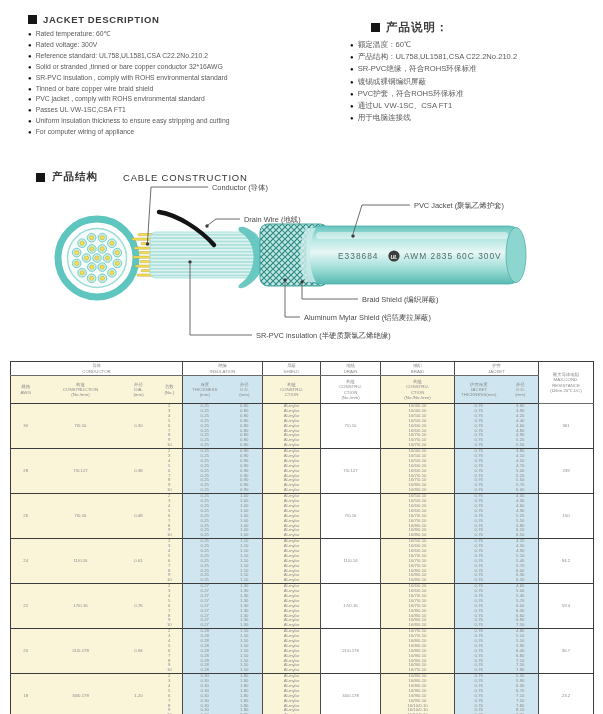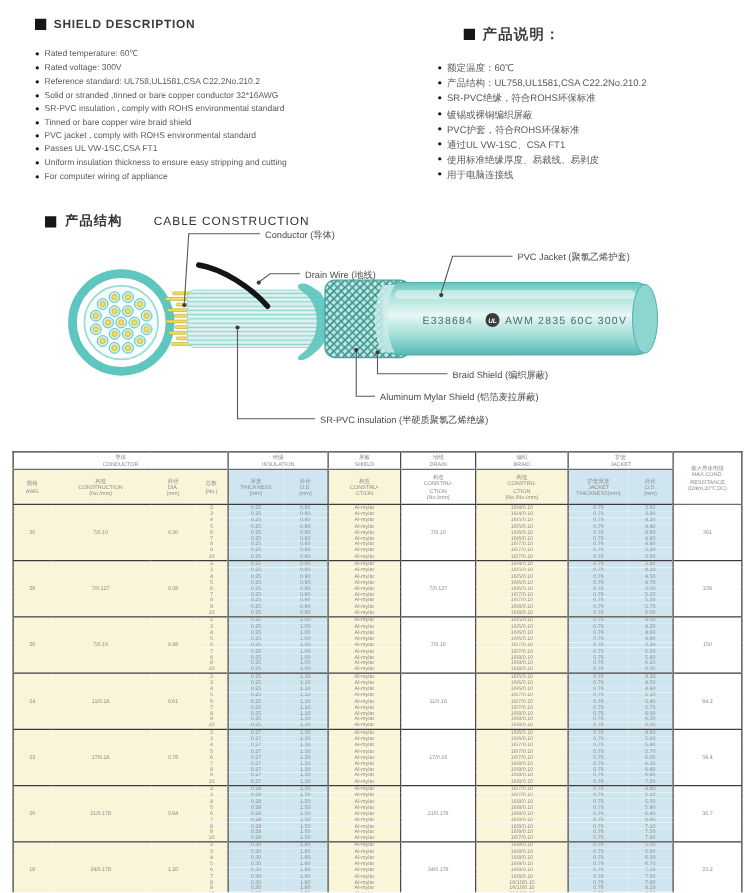--- a/index.html
+++ b/index.html
@@ -6,21 +6,21 @@
   .page{position:relative;width:603px;height:714px;background:#ffffff;overflow:hidden;
         font-family:"Liberation Sans",sans-serif;color:#555;}
   
   .sec{position:absolute;}
   .sec-en{left:28px;top:14px;width:312px;}
   .sec-cn{left:350px;top:20px;width:245px;}
   .sec-head{display:flex;align-items:center;gap:6px;font-weight:bold;color:#3a3a3a;}
   .sec-en .sec-head{font-size:9.5px;letter-spacing:.6px;}
   .sec-cn .sec-head{font-size:11.5px;letter-spacing:1px;margin-left:21px;}
   .sq{width:9px;height:9px;background:#161616;display:inline-block;flex:0 0 auto;}
-  .blist{margin-top:14px;}
+  .blist{margin-top:4px;}
   .bitem{display:flex;align-items:flex-start;gap:4px;color:#5a5a5a;}
   .sec-en .bitem{font-size:6.8px;line-height:10.9px;}
   .sec-cn .bitem{font-size:7.6px;line-height:12.2px;}
   .dot{color:#141414;font-size:6px;line-height:inherit;flex:0 0 auto;}
   
   .cons-head{position:absolute;left:36px;top:170px;display:flex;align-items:center;gap:7px;color:#333;}
   .cons-head .cn{font-size:10.5px;font-weight:bold;letter-spacing:1px;}
   .cons-head .en{font-size:9.5px;font-weight:normal;letter-spacing:.8px;margin-left:18px;}
   .diagram{position:absolute;left:0;top:182px;width:603px;height:178px;}
   
@@ -41,21 +41,21 @@
   tr.block-start td{border-top:1.5px solid #3c3c3c;}
 </style>
 </head>
 <body>
 
 <div class="page">
 
   <div class="sec sec-en">
     <div class="sec-head">
       <span class="sq"></span>
-      <span>SHIELD DESCRIPTION</span>
+      <span>JACKET DESCRIPTION</span>
     </div>
     <div class="blist">
         <div class="bitem">
           <span class="dot">●</span>
           <span>Rated temperature: 60℃</span>
         </div>
         <div class="bitem">
           <span class="dot">●</span>
           <span>Rated voltage: 300V</span>
         </div>
@@ -116,24 +116,20 @@
           <span class="dot">●</span>
           <span>镀锡或裸铜编织屏蔽</span>
         </div>
         <div class="bitem">
           <span class="dot">●</span>
           <span>PVC护套，符合ROHS环保标准</span>
         </div>
         <div class="bitem">
           <span class="dot">●</span>
           <span>通过UL VW-1SC、CSA FT1</span>
-        </div>
-        <div class="bitem">
-          <span class="dot">●</span>
-          <span>使用标准绝缘厚度、易裁线、易剥皮</span>
         </div>
         <div class="bitem">
           <span class="dot">●</span>
           <span>用于电脑连接线</span>
         </div>
       </div>
   </div>
 
   <div class="cons-head">
     <span class="sq"></span>

